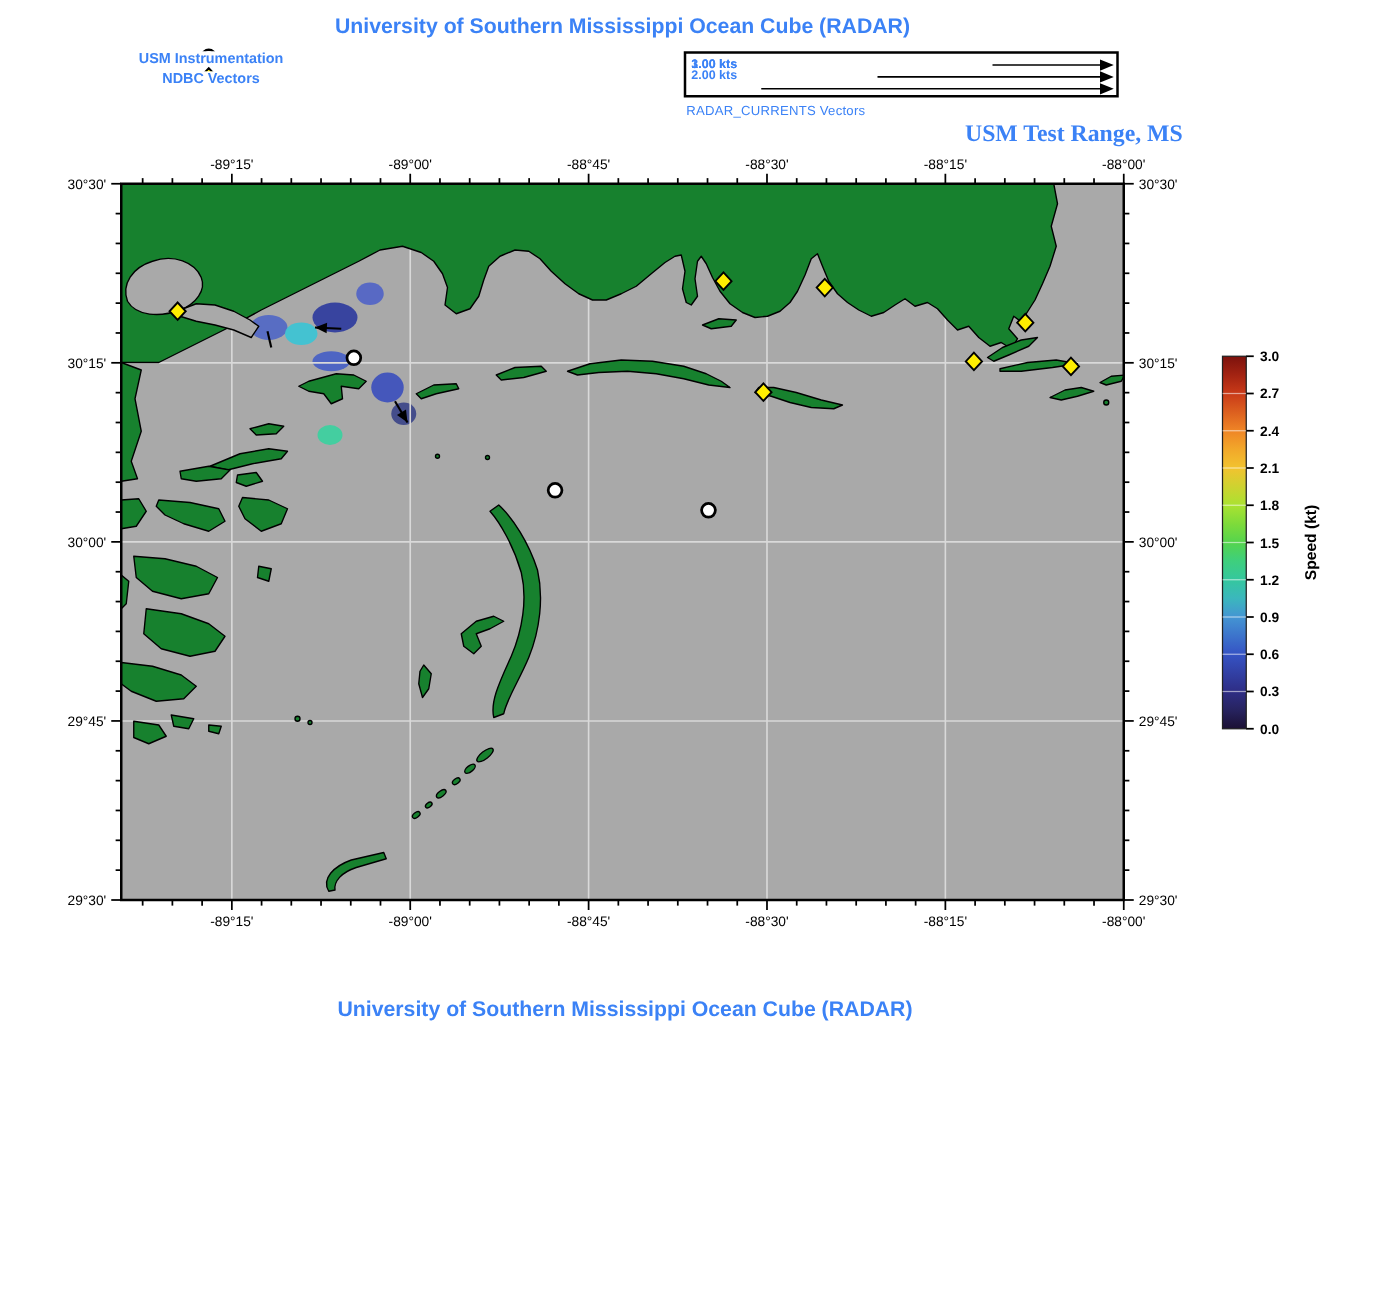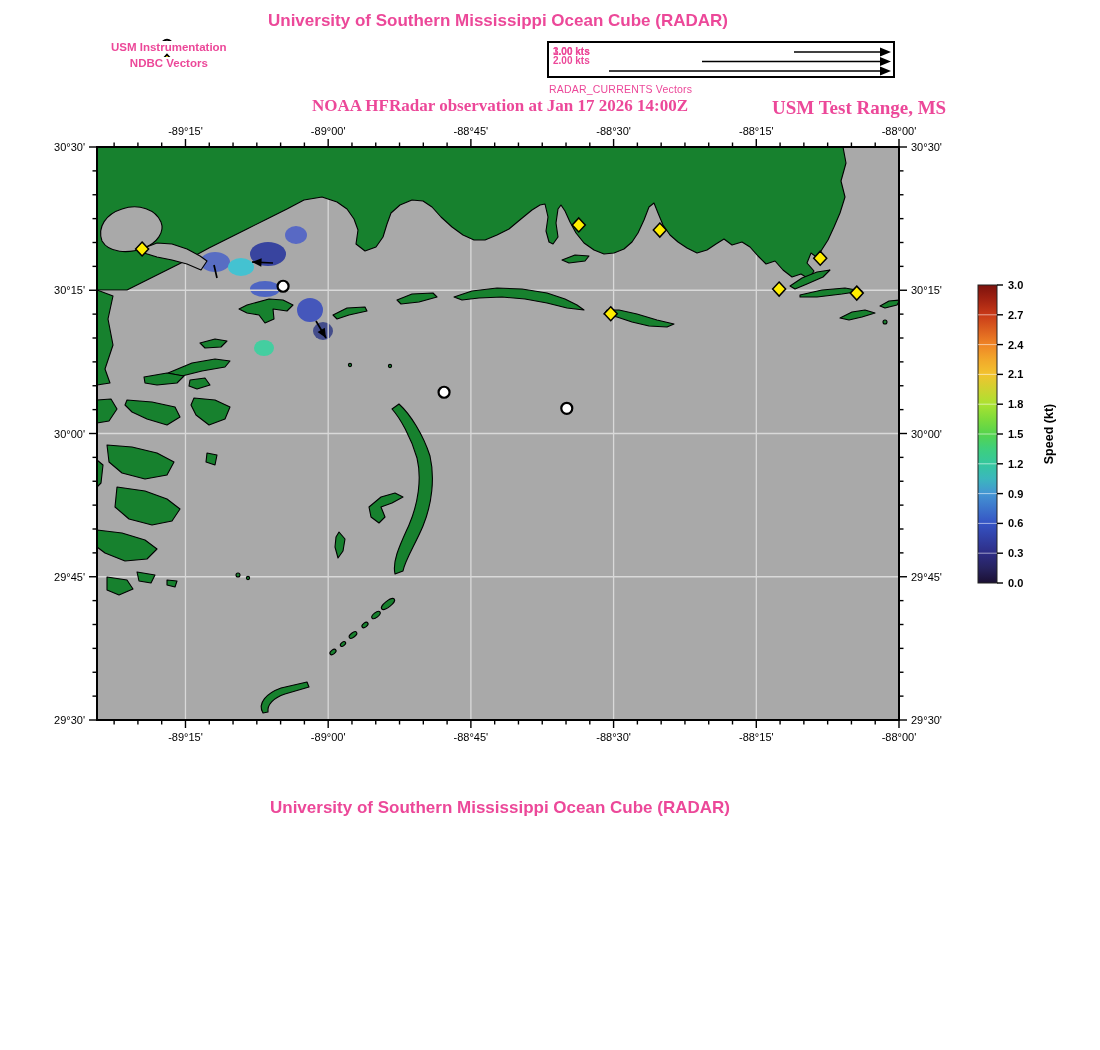--- a/index.html
+++ b/index.html
@@ -1,17 +1,17 @@
 <!DOCTYPE html>
 <html><head>
 <meta charset="utf-8">
 <style>
   html,body{margin:0;padding:0;background:#ffffff;}
   .page{position:relative;width:1100px;height:1050px;background:#ffffff;overflow:hidden;
-        font-family:"Liberation Sans",sans-serif;color:#ec4899;}
+        font-family:"Liberation Sans",sans-serif;color:#3b82f6;}
   .abs{position:absolute;}
   .top-title{left:0;top:11px;width:996px;text-align:center;font-size:17px;font-weight:bold;}
   .bottom-title{left:0;top:798px;width:1000px;text-align:center;font-size:17px;font-weight:bold;}
   .subtitle{left:0;top:96px;width:1000px;text-align:center;font-size:17px;font-weight:bold;
             font-family:"Liberation Serif",serif;}
   .region-label{left:772px;top:97px;font-size:19px;font-weight:bold;font-family:"Liberation Serif",serif;}
   .legend{left:108px;top:37px;}
   .legend-row{display:flex;align-items:center;height:16px;flex-direction:column;}
   .legend-row .txt{font-size:11.5px;font-weight:bold;margin-left:3px;}
   .vecbox{left:547px;top:41px;width:348px;height:37px;border:2px solid #000;box-sizing:border-box;text-align:right;}
@@ -50,21 +50,20 @@
         <polygon points="342,9 331,4.5 331,13.5" fill="#000"></polygon>
         <line x1="153" y1="18.5" x2="334" y2="18.5" stroke="#000" stroke-width="1.3"></line>
         <polygon points="342,18.5 331,14 331,23" fill="#000"></polygon>
         <line x1="60" y1="28" x2="334" y2="28" stroke="#000" stroke-width="1.3"></line>
         <polygon points="342,28 331,23.5 331,32.5" fill="#000"></polygon>
       </svg>
   </div>
 
   <div class="abs vec-caption">RADAR_CURRENTS Vectors</div>
 
-  <div class="abs subtitle">NOAA HFRadar observation at Jan 17 2026 14:00Z</div>
   <div class="abs region-label">USM Test Range, MS</div>
 
   <svg id="mapsvg" class="abs" style="left:0;top:0" width="1100" height="780">
     <defs>
       <filter id="softblur" x="-80%" y="-80%" width="260%" height="260%">
         <feGaussianBlur stddev="4.2"></feGaussianBlur>
       </filter>
       <clipPath id="mapclip">
           <rect x="0" y="0" width="802" height="573"></rect>
         </clipPath>

